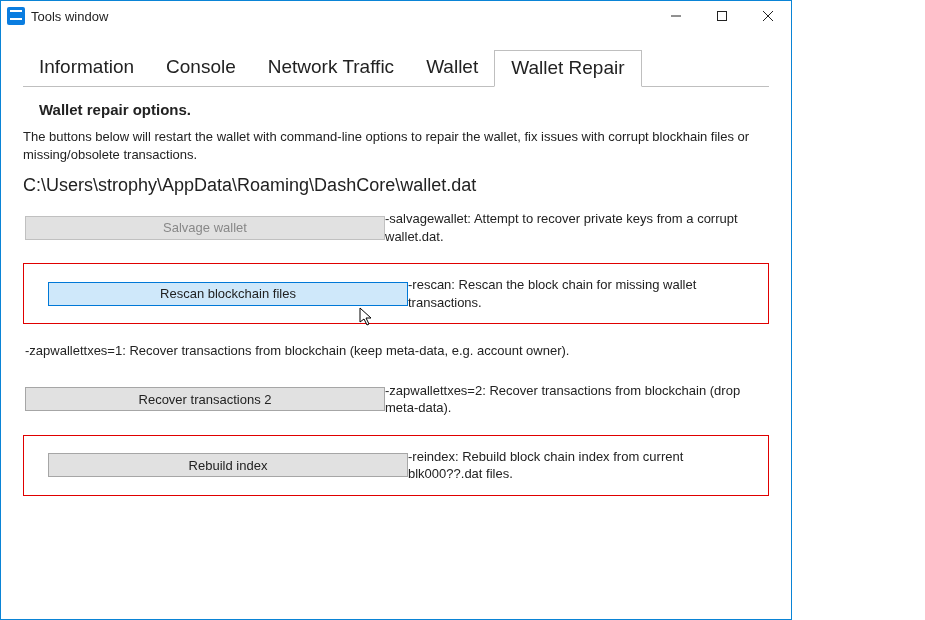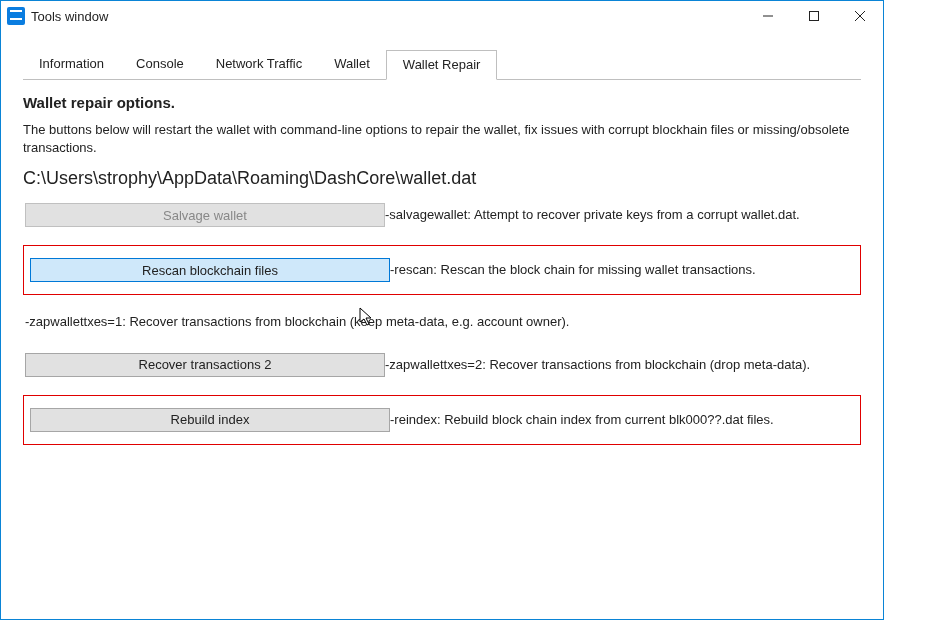--- a/index.html
+++ b/index.html
@@ -5,21 +5,21 @@
     * { box-sizing: border-box; margin: 0; padding: 0; }
     body {
       font-family: "Segoe UI", Tahoma, sans-serif;
       font-size: 13px;
       background: #fff;
       width: 925px;
       height: 620px;
       overflow: hidden;
     }
     .window {
-      width: 884px;
+      width: 792px;
       height: 620px;
       border: 1px solid #0a84d6;
       display: flex;
       flex-direction: column;
       background: #fff;
     }
     .titlebar {
       height: 30px;
       display: flex;
       align-items: center;
@@ -72,62 +72,63 @@
       display: flex;
       flex-direction: column;
     }
     .tabbar {
       display: flex;
       border-bottom: 1px solid #bfbfbf;
       position: relative;
     }
     .tab {
       padding: 6px 16px 7px 16px;
-      font-size: 13px;
+      font-size: 19px;
       color: #222;
       cursor: default;
       background: transparent;
       position: relative;
       top: 1px;
     }
     .tab.active {
       border: 1px solid #bfbfbf;
       border-bottom: 1px solid #fff;
       background: #fff;
       border-radius: 0;
     }
     .panel {
       padding-top: 14px;
     }
     .panel h2 {
       font-size: 15px;
       font-weight: bold;
       margin-bottom: 10px;
       color: #222;
+      margin-left: 16px;
     }
     .panel .desc {
       font-size: 13px;
       color: #222;
       line-height: 1.35;
       margin-bottom: 12px;
     }
     .wallet-path {
       font-size: 18px;
       color: #222;
       margin-bottom: 10px;
     }
     .option-row {
       display: flex;
       align-items: center;
       margin-bottom: 14px;
       padding: 4px 2px;
     }
     .option-row.highlight {
       border: 1.5px solid #e00000;
-      padding: 12px 6px;
+      padding: 12px 24px;
       margin-bottom: 14px;
     }
     .repair-btn {
       width: 360px;
       height: 24px;
       border: 1px solid #a6a6a6;
       background: #e1e1e1;
       font-size: 13px;
       color: #222;
       cursor: default;

